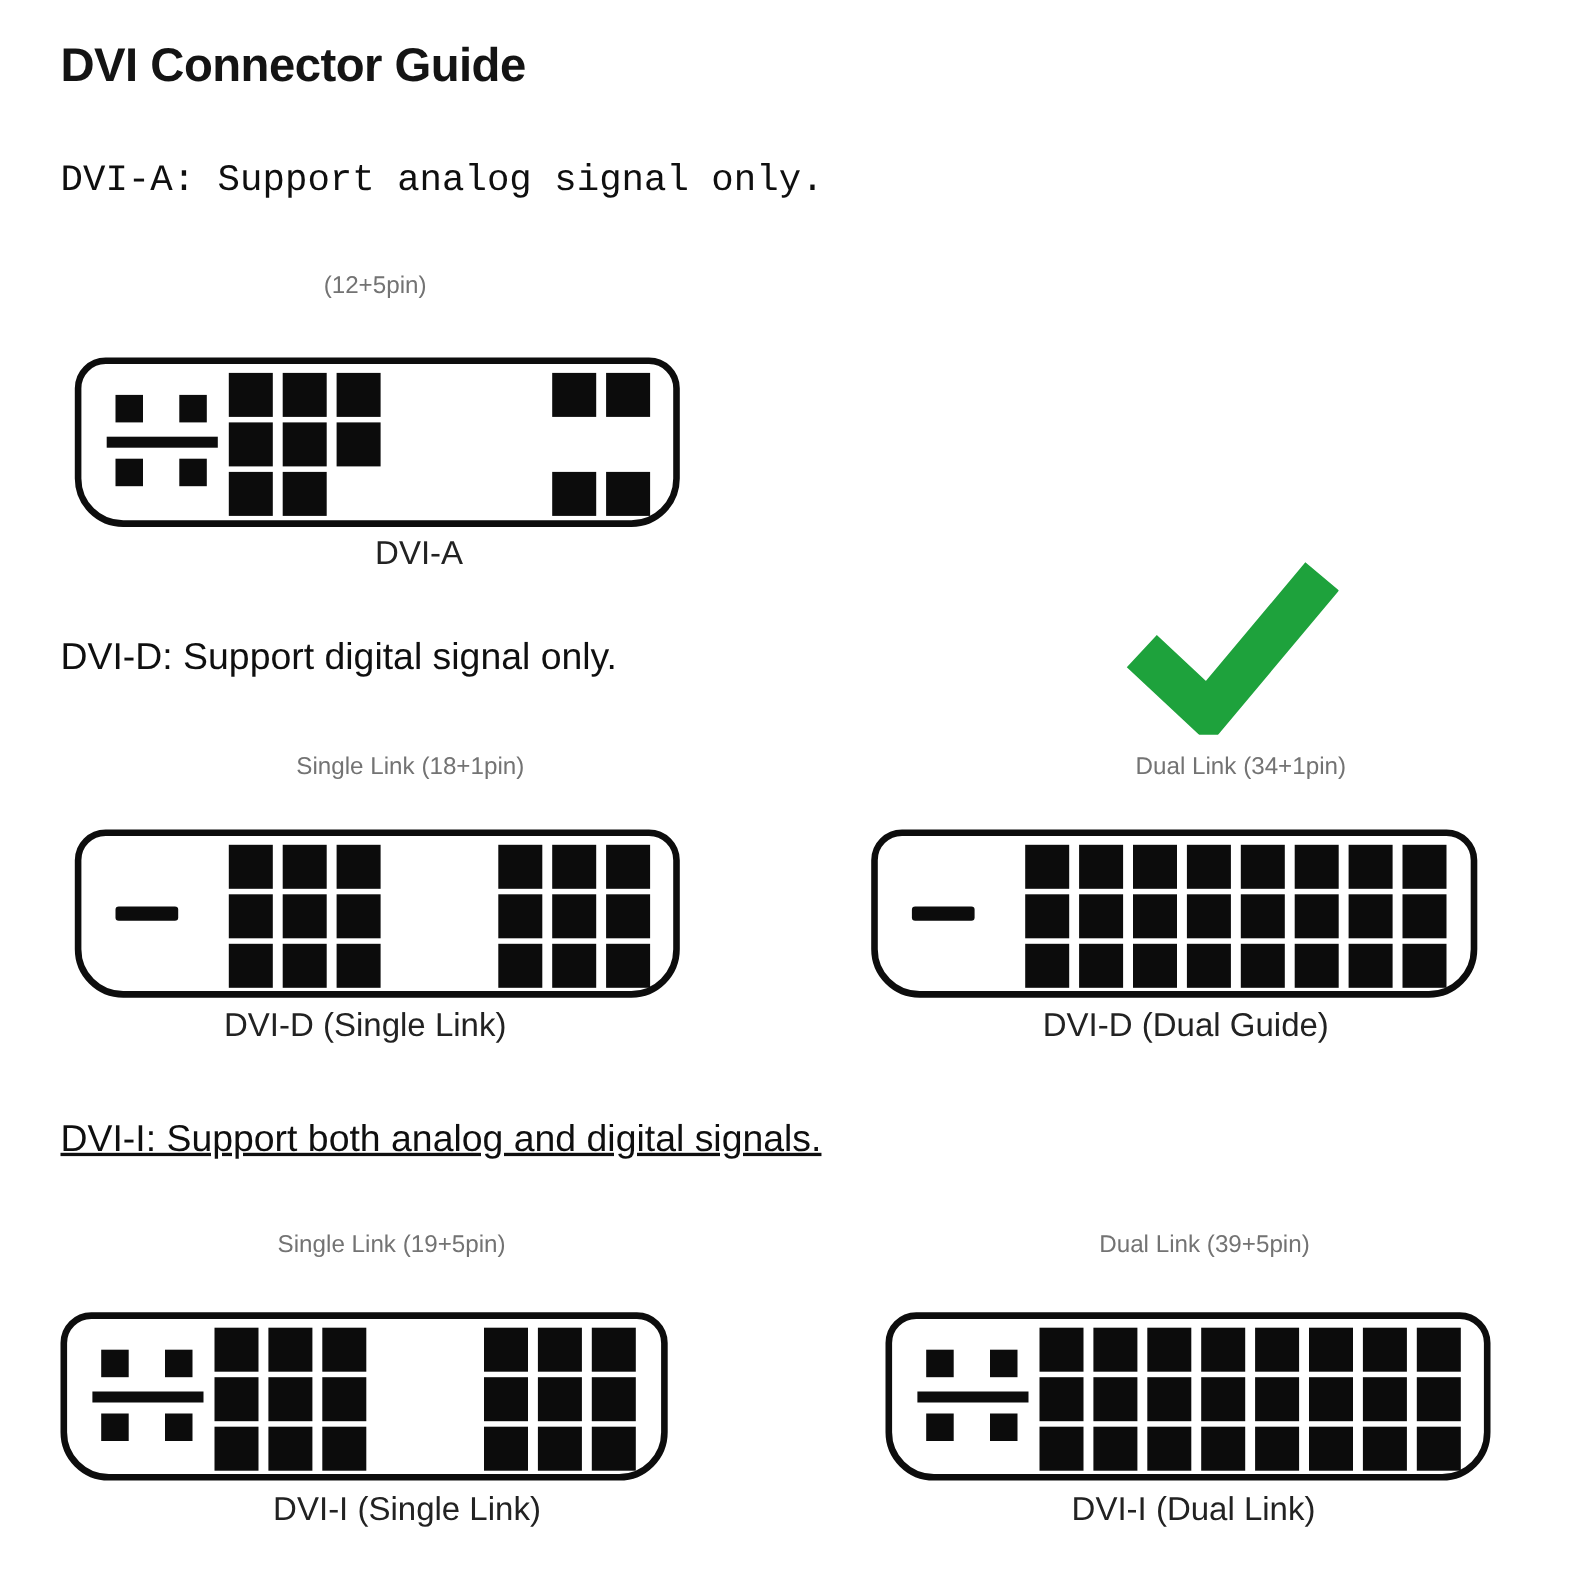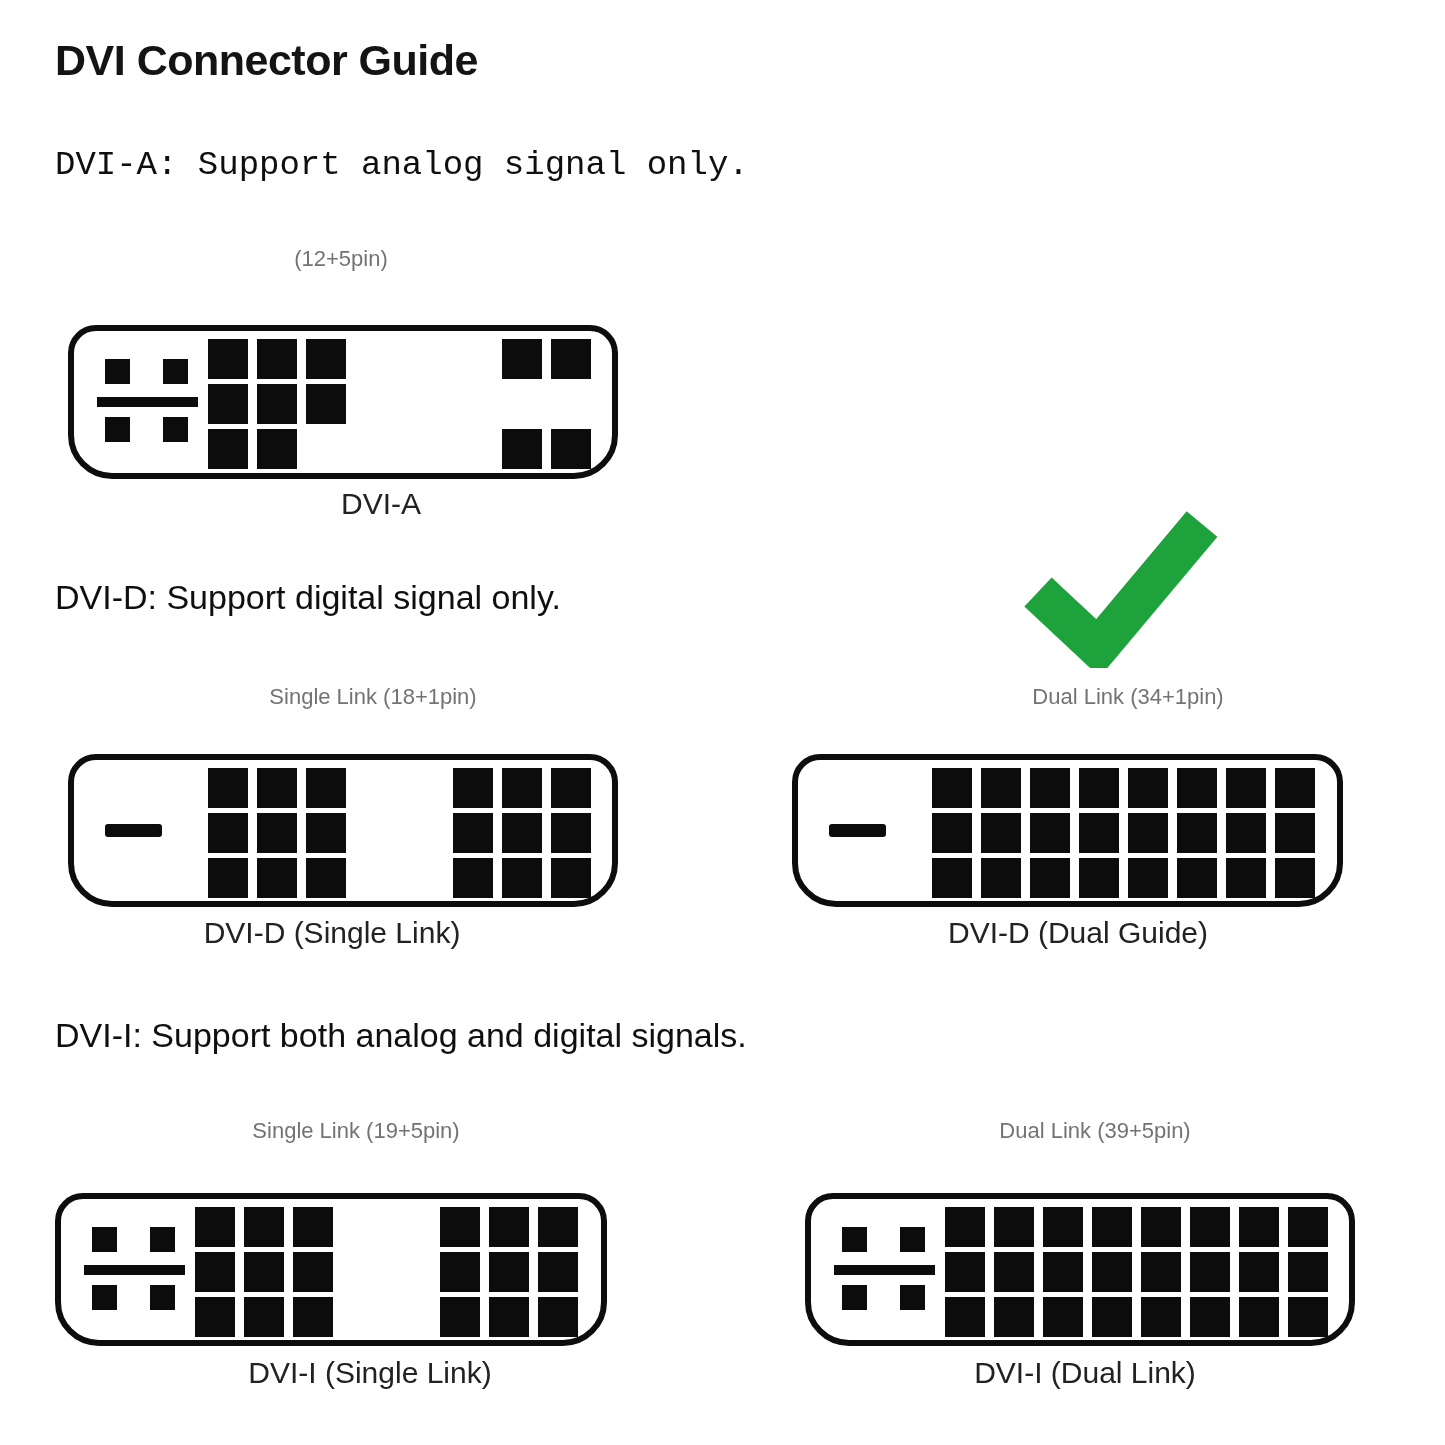--- a/index.html
+++ b/index.html
@@ -7,21 +7,21 @@
     position:relative;width:1445px;height:1445px;background:#ffffff;
     font-family:"Liberation Sans", sans-serif;color:#111;overflow:hidden;
   }
   .title{
     position:absolute;left:55px;top:36px;font-size:43px;font-weight:bold;
     letter-spacing:-0.5px;color:#141414;
   }
   .desc{position:absolute;font-size:34px;color:#0f0f0f;white-space:nowrap;}
   #desc-a{left:55px;top:146px;font-family:Liberation Mono, monospace;}
   #desc-d{left:55px;top:578px;}
-  #desc-i{left:55px;top:1016px;}
+  #desc-i{left:55px;top:1016px;text-decoration:underline;}
 
   .subtitle{
     position:absolute;font-size:22px;color:#737373;white-space:nowrap;
     transform:translateX(-50%);
   }
   #sub-a{left:341px;top:246px;}
   #sub-dsl{left:373px;top:684px;}
   #sub-ddl{left:1128px;top:684px;}
   #sub-isl{left:356px;top:1118px;}
   #sub-idl{left:1095px;top:1118px;}

